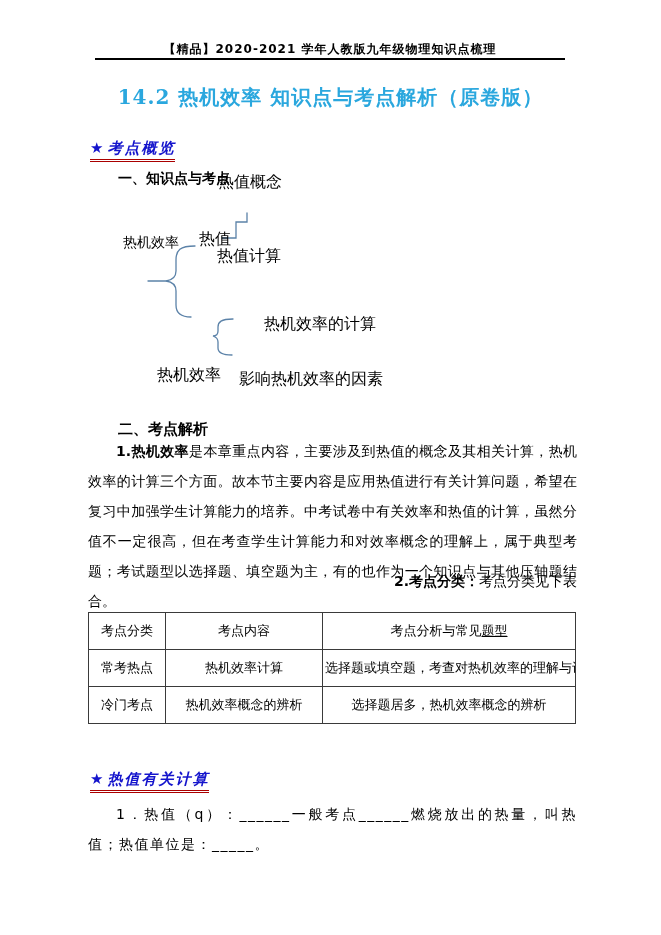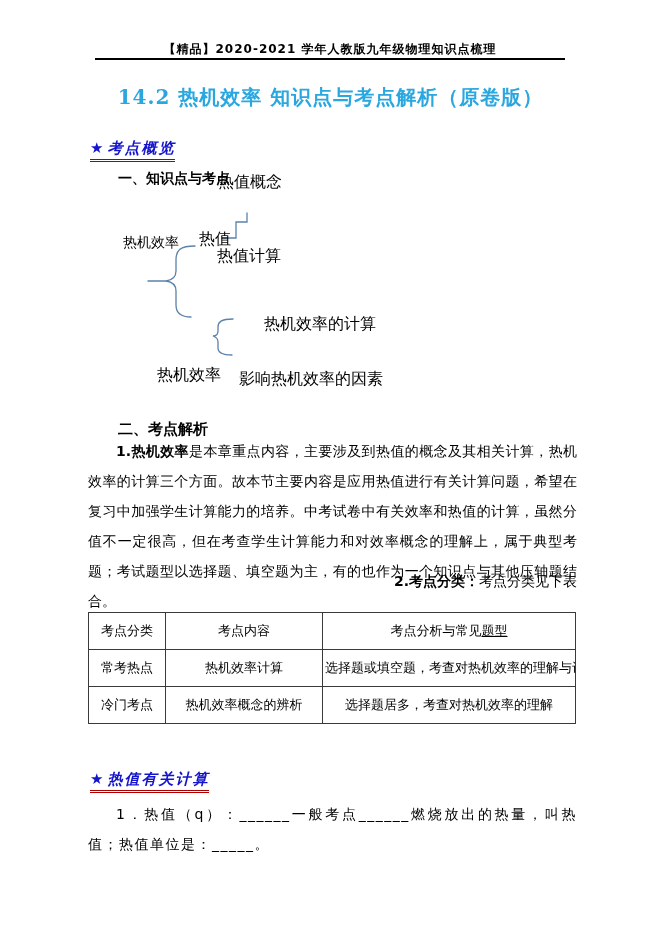--- a/index.html
+++ b/index.html
@@ -124,21 +124,21 @@
       <td class="col3"><span>考点分析与常见</span><span class="u">题型</span></td>
     </tr>
     <tr>
       <td>常考热点</td>
       <td>热机效率计算</td>
       <td class="tight">选择题或填空题，考查对热机效率的理解与计算</td>
     </tr>
     <tr>
       <td>冷门考点</td>
       <td>热机效率概念的辨析</td>
-      <td>选择题居多，考查对热机效率的理解</td>
+      <td>选择题居多，热机效率概念的辨析</td>
     </tr>
   </tbody>
 </table>
 
 <div class="star-heading" id="knowledge-heading">
   <span class="star">★</span><span>热值有关计算</span>
 </div>
 
 <div class="body-par" id="knowledge-par">
   <span>1．热值（q）：</span><span>______</span><span>一般考点</span><span>______</span><span>燃烧放出的热量，叫热值；热值单位是：</span><span>_____</span><span>。</span>

